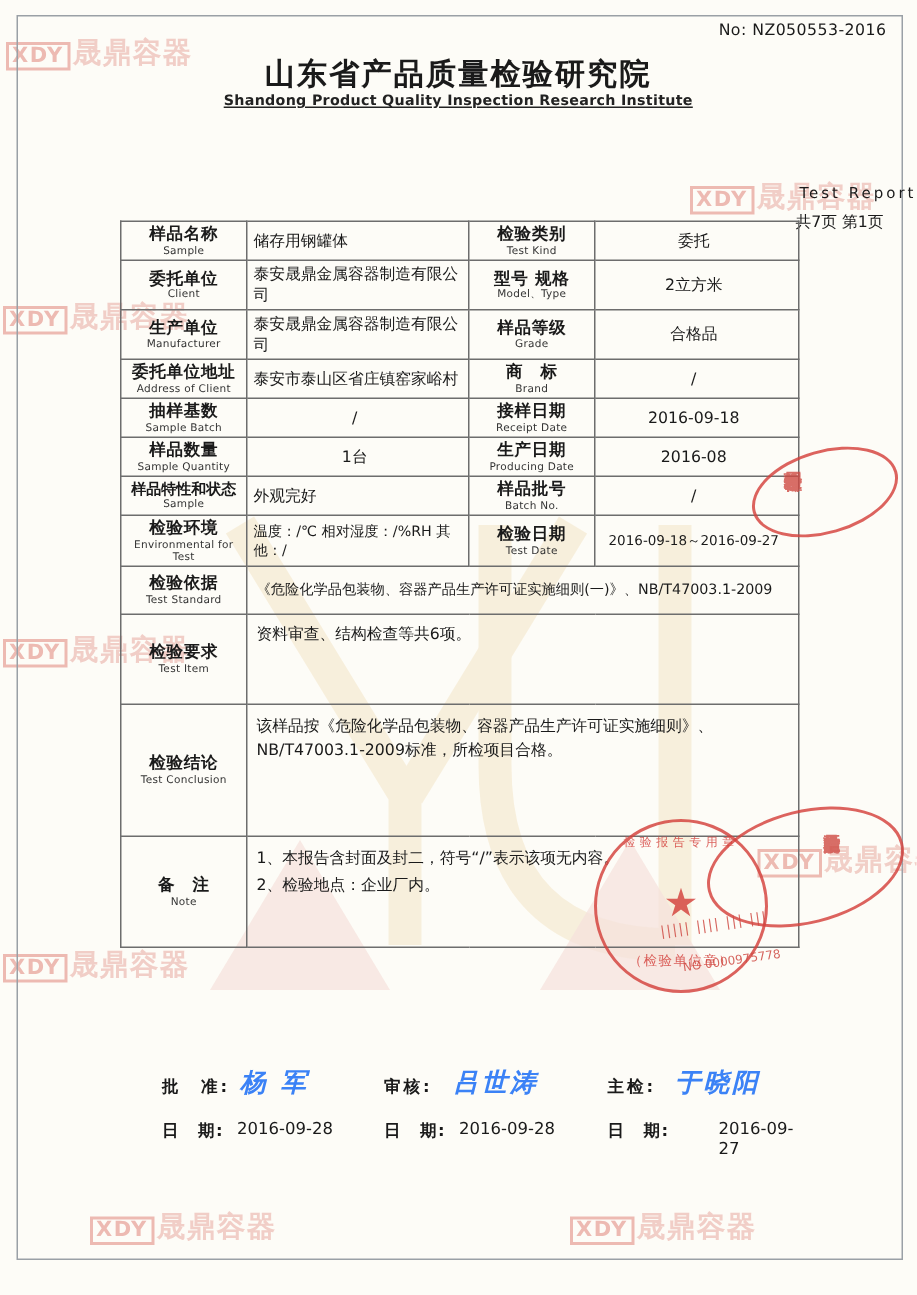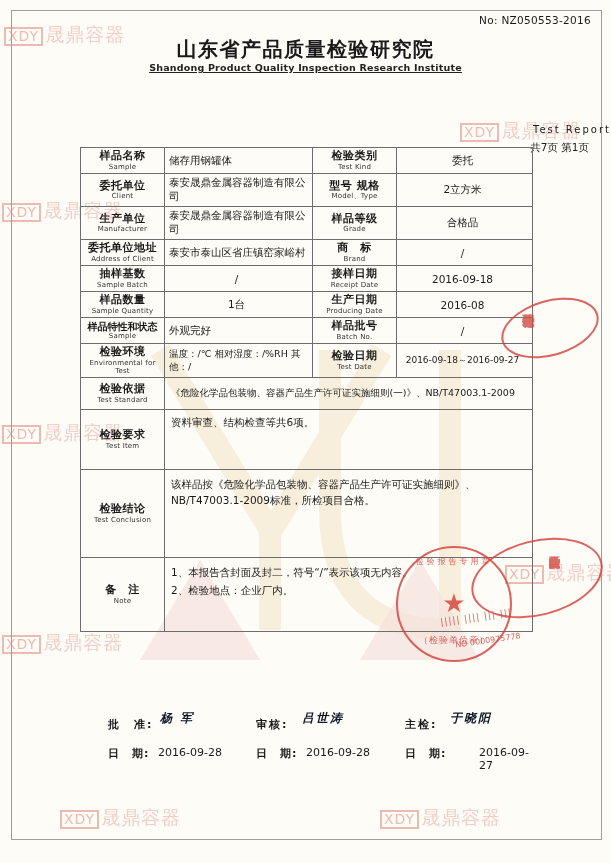--- a/index.html
+++ b/index.html
@@ -6,21 +6,21 @@
   body{
     width:611px;height:863px;
     background:#fdfcf7;
     font-family:"DejaVu Sans","Liberation Sans",sans-serif;
     position:relative;overflow:hidden;
     color:#1a1a1a;
   }
   
   .wm-layer{position:absolute;inset:0;pointer-events:none;z-index:0;}
   .wm-logo{
-    position:absolute;font-size:19px;font-weight:normal;color:#e8a9a0;
+    position:absolute;font-size:19px;font-weight:bold;color:#e8a9a0;
     opacity:.55;letter-spacing:1px;white-space:nowrap;
   }
   .wm-logo .sq{
     display:inline-block;border:2px solid #e0857a;color:#e0857a;
     padding:0 2px;margin-right:2px;font-size:14px;line-height:15px;
   }
   .wm-big{
     position:absolute;left:120px;top:330px;width:380px;height:330px;
     opacity:.14;
   }
@@ -75,22 +75,22 @@
   .row-h{height:26px;}
   
   .sigrow{
     position:absolute;left:80px;top:707px;width:452px;height:52px;
     font-size:11px;
   }
   .sig-cell{position:absolute;}
   .sig-label{font-weight:bold;letter-spacing:2px;}
   .hand{
     font-family:"DejaVu Serif","Liberation Serif",serif;
-    font-style:italic;font-weight:bold;color:#0f172a;
-    font-size:12px;letter-spacing:2px;
+    font-style:italic;font-weight:bold;color:#3b82f6;
+    font-size:17px;letter-spacing:2px;
   }
   .daterow{position:absolute;left:80px;top:746px;width:452px;font-size:11px;}
   .daterow span.dl{font-weight:bold;letter-spacing:1px;}
   
   .seal{
     position:absolute;border:2px solid #d4413c;border-radius:50%;
     color:#d4413c;z-index:5;opacity:.82;
   }
   .seal-round{
     left:396px;top:546px;width:112px;height:112px;

